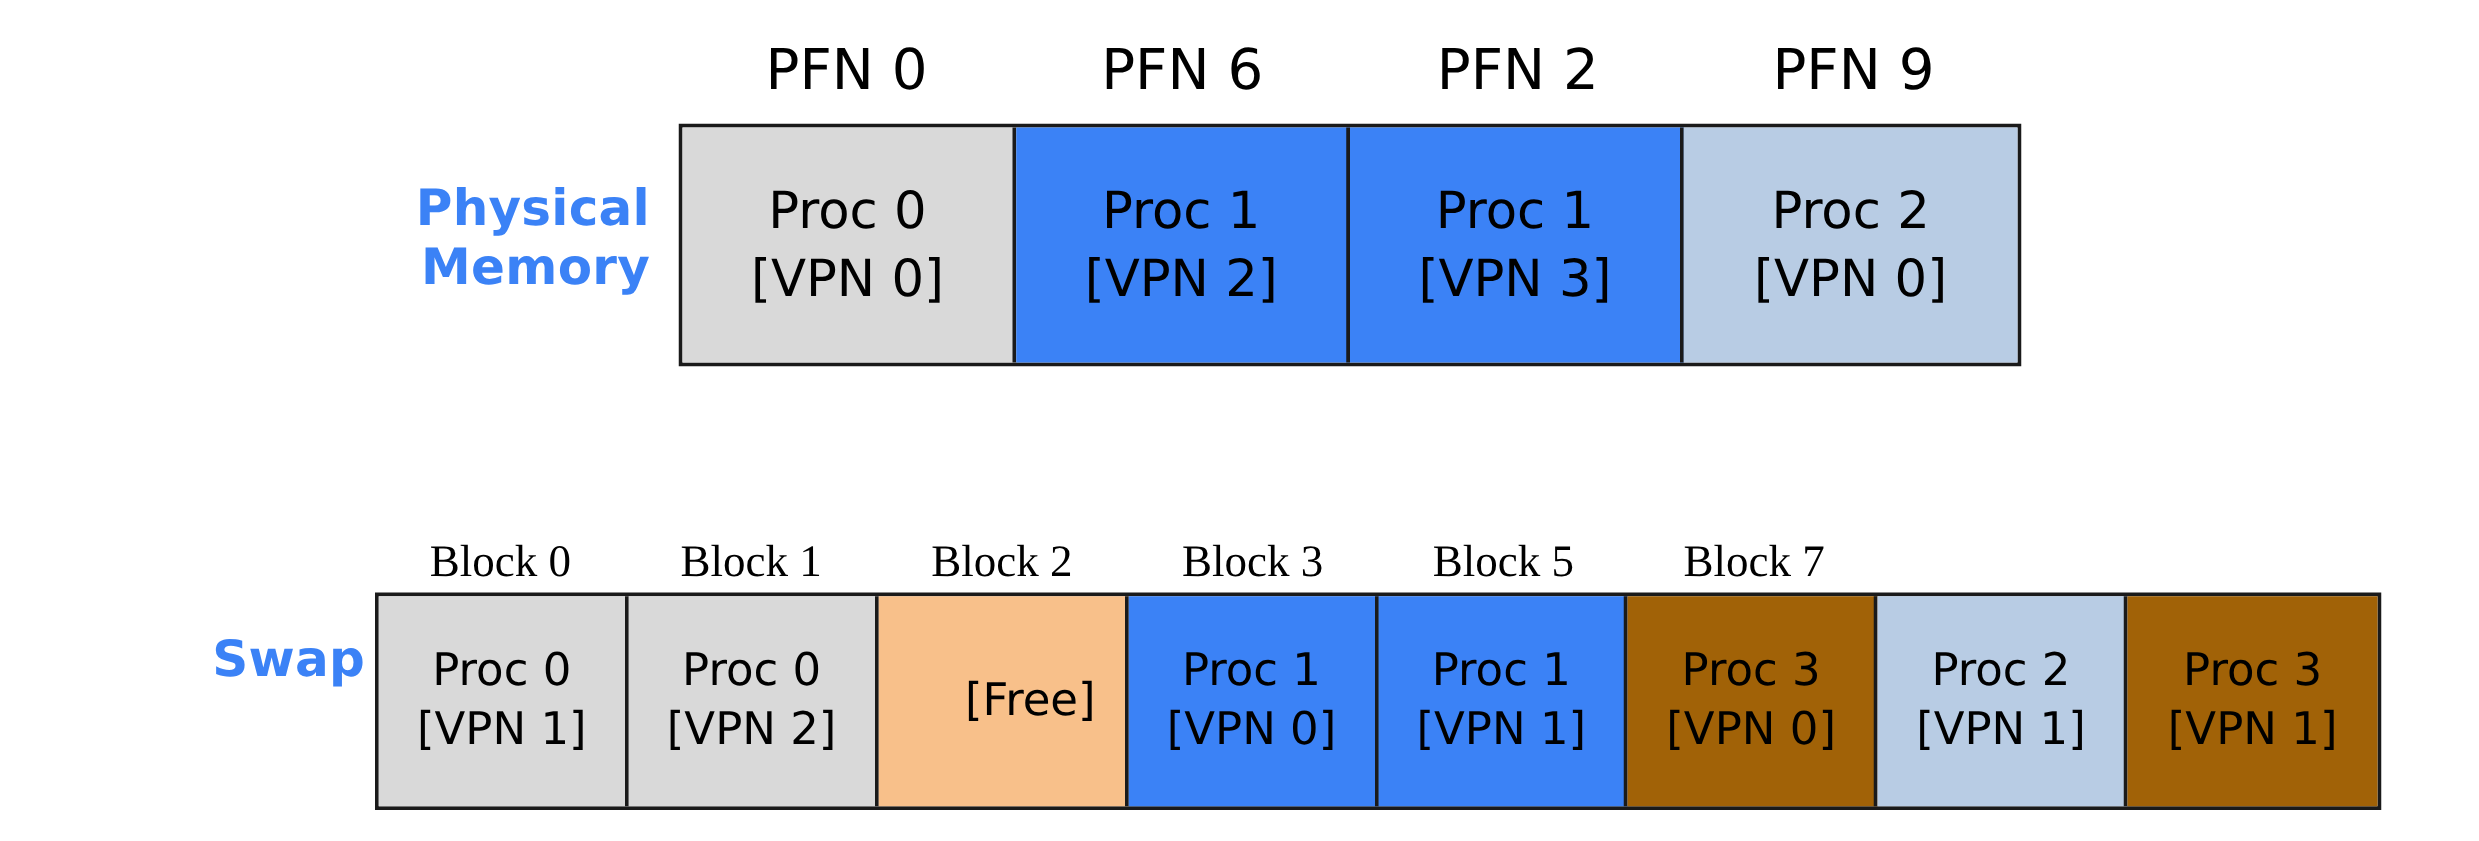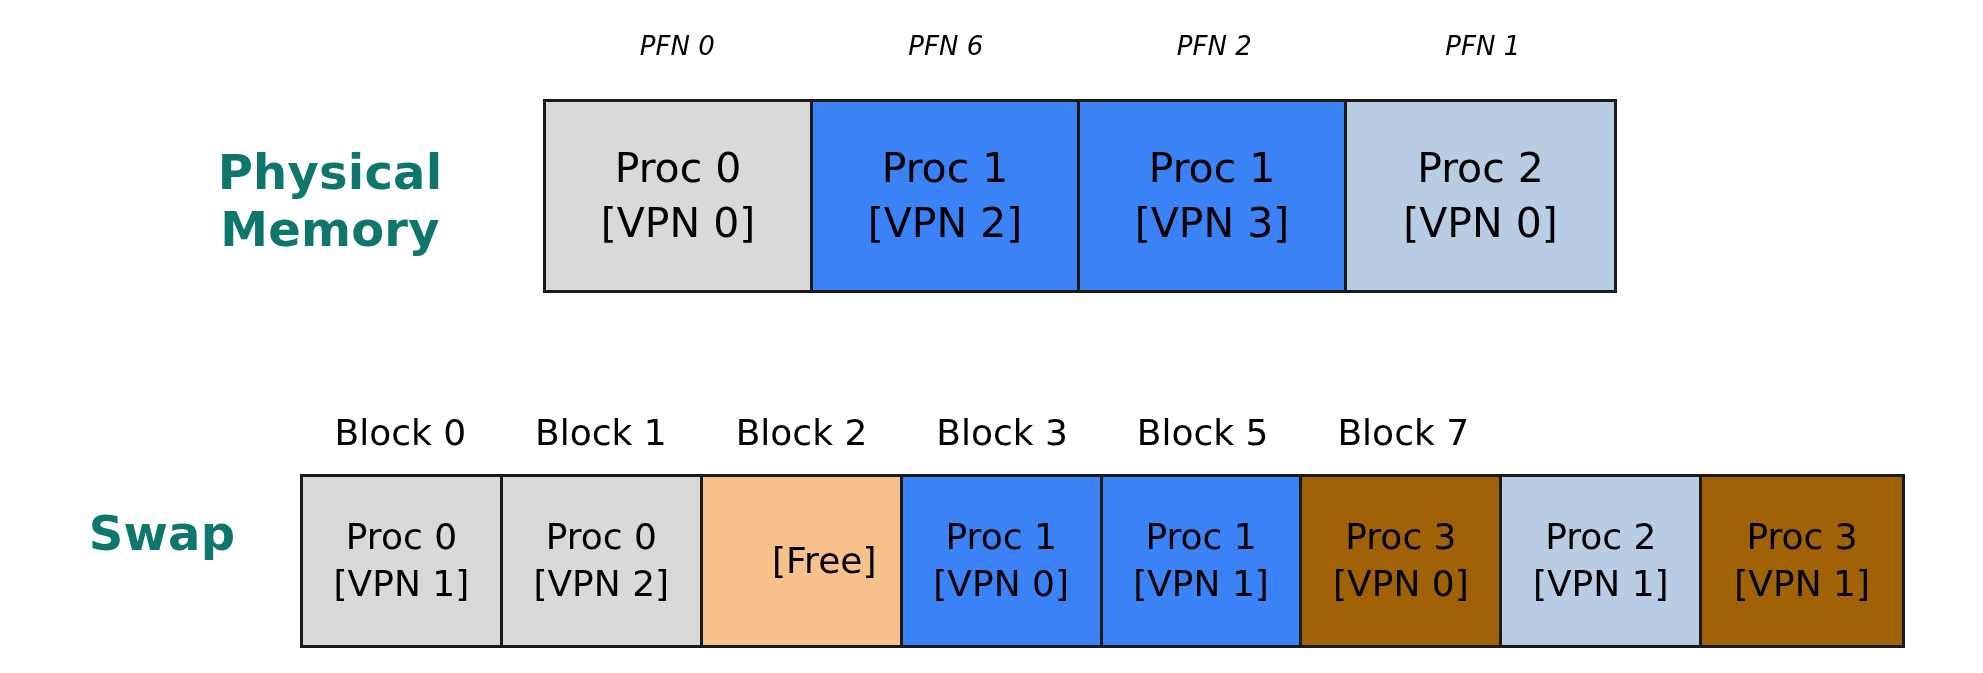--- a/index.html
+++ b/index.html
@@ -18,24 +18,24 @@
 
   .stage {
     position: absolute;
     inset: 0;
   }
 
   
   .row-label {
     position: absolute;
     font-weight: bold;
-    font-size: 48px;
+    font-size: 40px;
     line-height: 1.18;
-    text-align: center;
-    color: #0f766e;
+    text-align: right;
+    color: #3b82f6;
     letter-spacing: 0.2px;
   }
   .row-label .l1, .row-label .l2 { display: block; white-space: nowrap; }
 
   #pm-label { left: 140px; top: 144px; width: 380px; }
   #swap-label { left: 32px; top: 505px; width: 260px; }
 
   
   .mem-block { position: absolute; }
 
@@ -75,28 +75,28 @@
   .cell .line {
     display: block;
     white-space: nowrap;
     text-align: center;
     color: #000;
   }
 
   
   #physical-memory { left: 543px; top: 33px; width: 1074px; }
   #physical-memory .col-headers { top: 0px; }
-  #physical-memory .col-header { width: 268.5px; font-size: 26px; font-style: italic; }
+  #physical-memory .col-header { width: 268.5px; font-size: 45px; }
   #physical-memory .cells { top: 66px; height: 194px; }
   #physical-memory .cell { width: 268.5px; }
   #physical-memory .cell .line { font-size: 41px; line-height: 1.33; }
 
   
   #swap-space { left: 300px; top: 415px; width: 1605px; }
-  #swap-space .col-headers { top: 0px; }
+  #swap-space .col-headers { top: 16px; font-family: Liberation Serif, serif; }
   #swap-space .col-header { width: 200.6px; font-size: 36px; }
   #swap-space .cells { top: 59px; height: 174px; }
   #swap-space .cell { width: 200.6px; }
   #swap-space .cell .line { font-size: 36px; line-height: 1.3; }
 
   
   .fill-gray   { background: #d9d9d9; align-items: center; }
   .fill-white  { background: #3b82f6; }
   .fill-blue   { background: #b8cce4; }
   .fill-orange { background: #f8c08a; padding-left: 46px; }
@@ -110,21 +110,21 @@
   <div class="row-label" id="pm-label">
     <span class="l1">Physical</span>
     <span class="l2">Memory</span>
   </div>
 
   <div class="mem-block" id="physical-memory">
     <div class="col-headers" id="pm-headers">
         <div class="col-header">PFN 0</div>
         <div class="col-header">PFN 6</div>
         <div class="col-header">PFN 2</div>
-        <div class="col-header">PFN 1</div>
+        <div class="col-header">PFN 9</div>
       </div>
     <div class="cells" id="pm-cells">
         <div class="cell fill-gray">
           <span class="line">Proc 0</span>
           <span class="line">[VPN 0]</span>
         </div>
         <div class="cell fill-white">
           <span class="line">Proc 1</span>
           <span class="line">[VPN 2]</span>
         </div>

